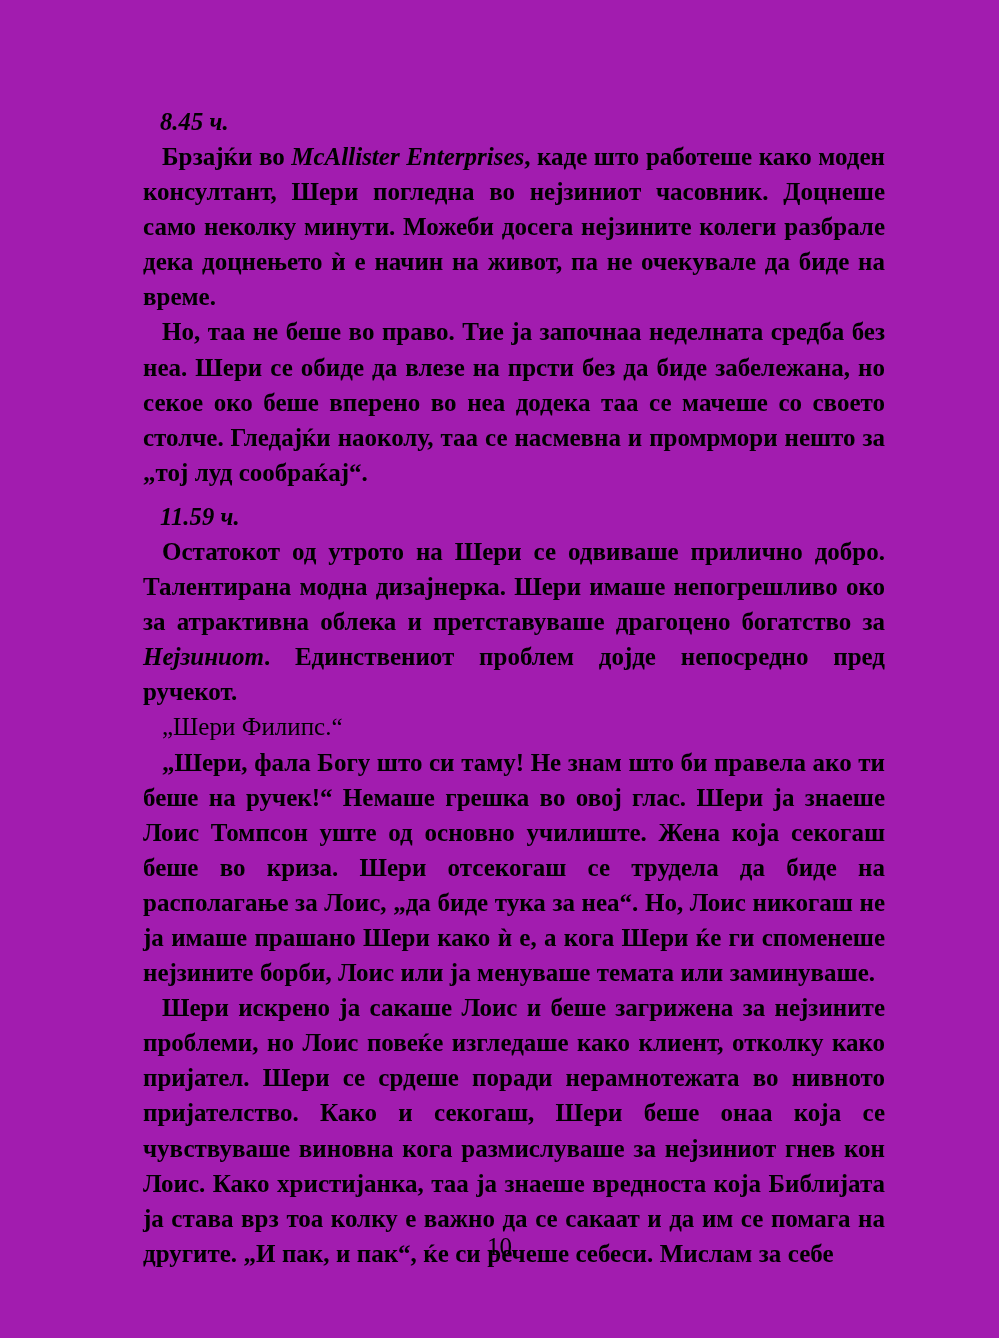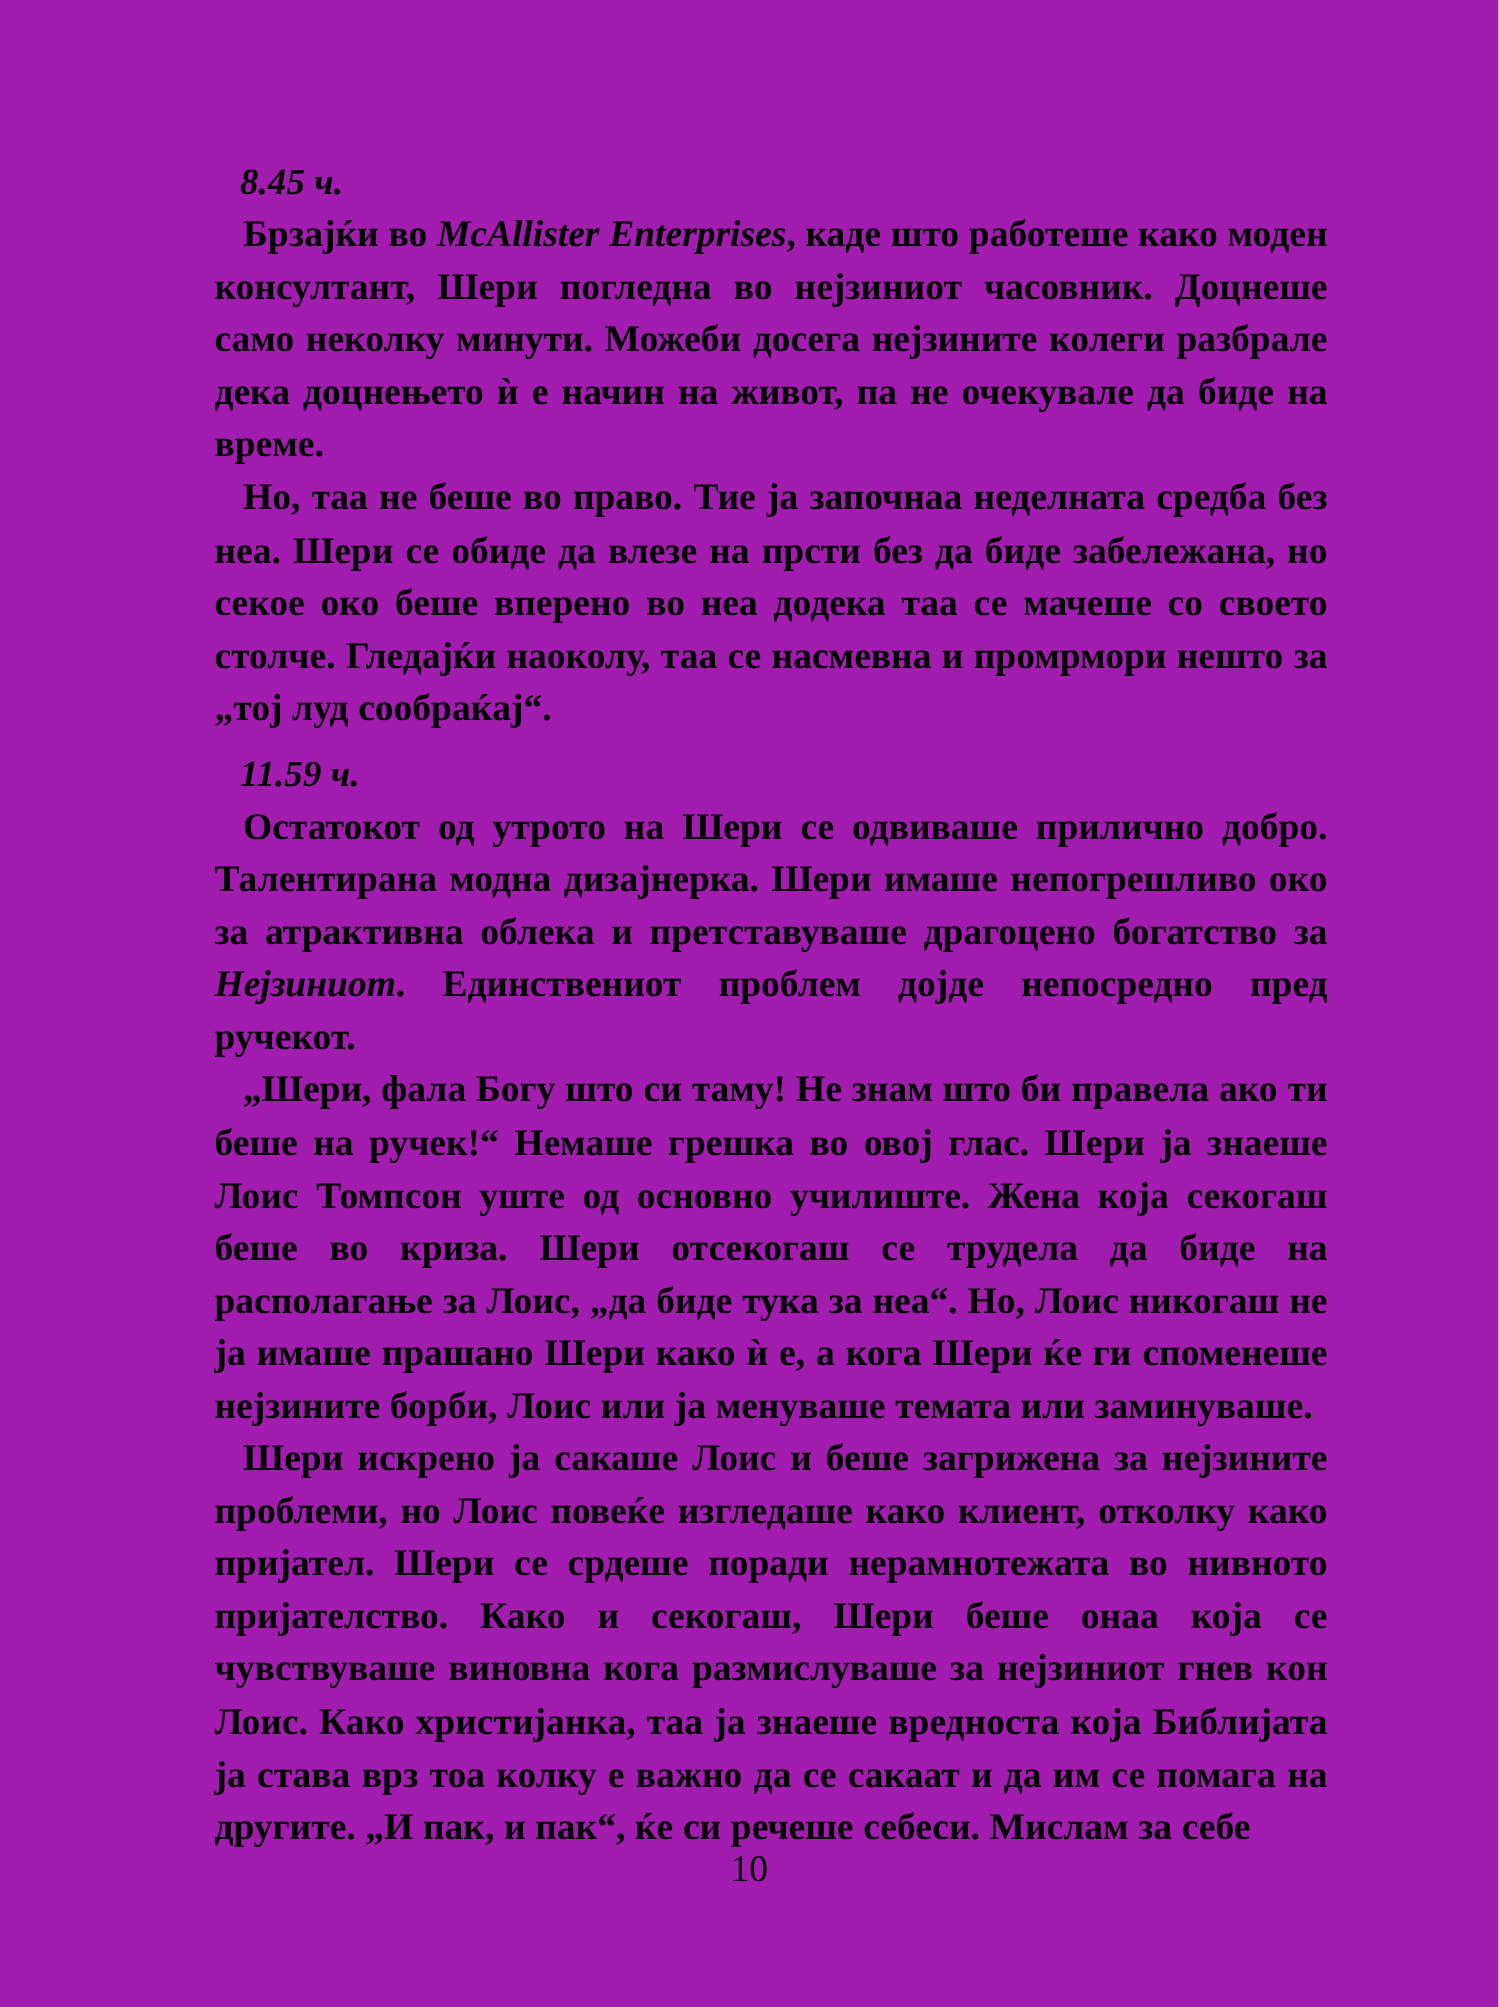--- a/index.html
+++ b/index.html
@@ -94,20 +94,21 @@
 
     <p class="body-para justify-all">Брзајќи во <em>McAllister Enterprises</em>, каде што работеше како моден консултант, Шери погледна во нејзиниот часовник. Доцнеше само неколку минути. Можеби досега нејзините колеги разбрале дека доцнењето ѝ е начин на живот, па не очекувале да биде на време.</p>
 
     <p class="body-para justify-all">Но, таа не беше во право. Тие ја започнаа неделната средба без неа. Шери се обиде да влезе на прсти без да биде забележана, но секое око беше вперено во неа додека таа се мачеше со своето столче. Гледајќи наоколу, таа се насмевна и промрмори нешто за „тој луд сообраќај“.</p>
 
     <div class="time-heading second">11.59 ч.</div>
 
     <p class="body-para justify-all">Остатокот од утрото на Шери се одвиваше прилично добро. Талентирана модна дизајнерка. Шери имаше непогрешливо око за атрактивна облека и претставуваше драгоцено богатство за <em>Нејзиниот</em>. Единствениот проблем дојде непосредно пред ручекот.</p>
 
 
+    <p class="body-para tight">„Шери Филипс.“</p>
 
     <p class="body-para justify-all">„Шери, фала Богу што си таму! Не знам што би правела ако ти беше на ручек!“ Немаше грешка во овој глас. Шери ја знаеше Лоис Томпсон уште од основно училиште. Жена која секогаш беше во криза. Шери отсекогаш се трудела да биде на располагање за Лоис, „да биде тука за неа“. Но, Лоис никогаш не ја имаше прашано Шери како ѝ е, а кога Шери ќе ги споменеше нејзините борби, Лоис или ја менуваше темата или заминуваше.</p>
 
     <p class="body-para justify-all">Шери искрено ја сакаше Лоис и беше загрижена за нејзините проблеми, но Лоис повеќе изгледаше како клиент, отколку како пријател. Шери се срдеше поради нерамнотежата во нивното пријателство. Како и секогаш, Шери беше онаа која се чувствуваше виновна кога размислуваше за нејзиниот гнев кон Лоис. Како христијанка, таа ја знаеше вредноста која Библијата ја става врз тоа колку е важно да се сакаат и да им се помага на другите. „И пак, и пак“, ќе си речеше себеси. Мислам за себе</p>
 
   </div>
 
   <div class="page-number">10</div>
 
 </div>

